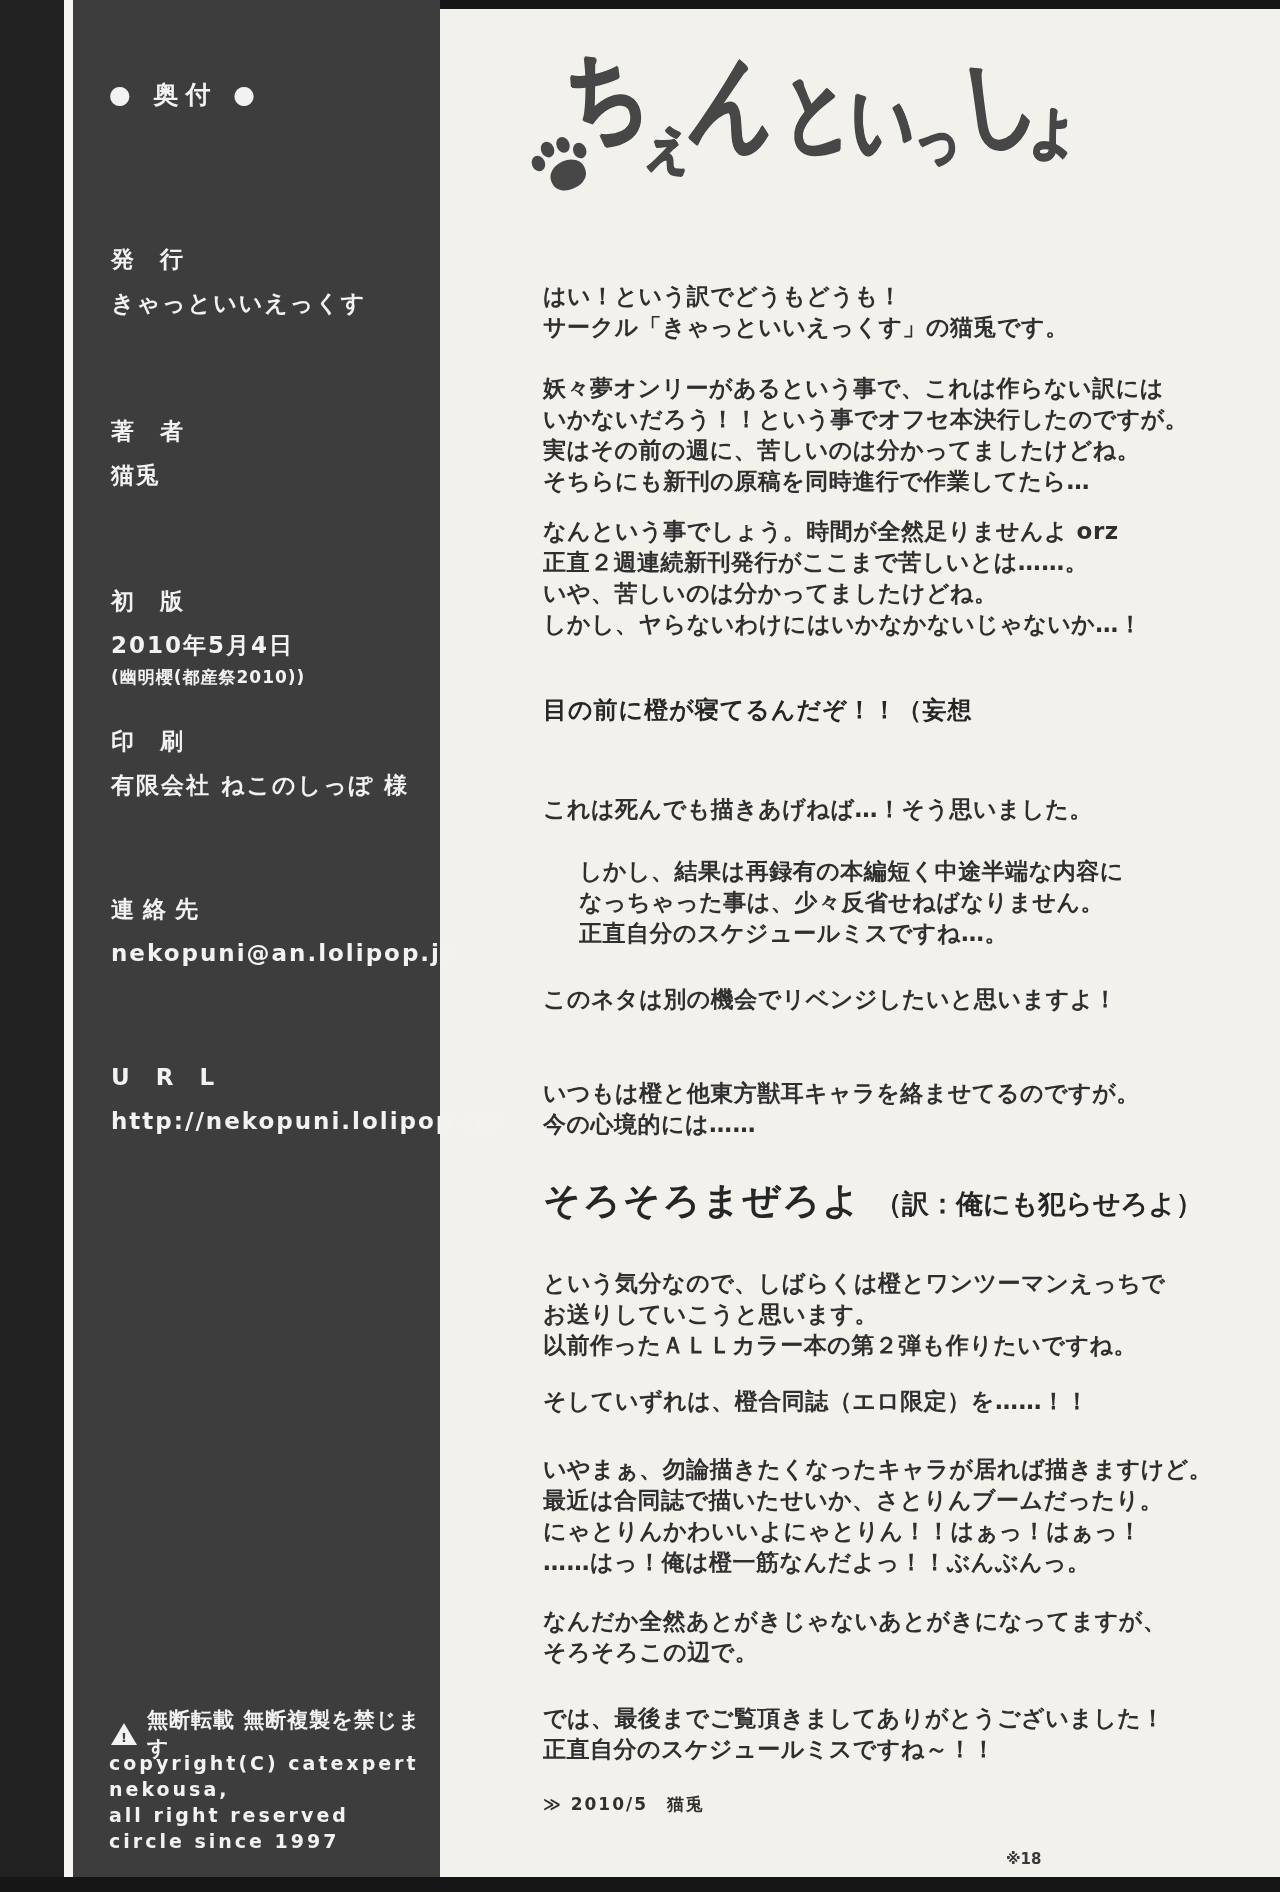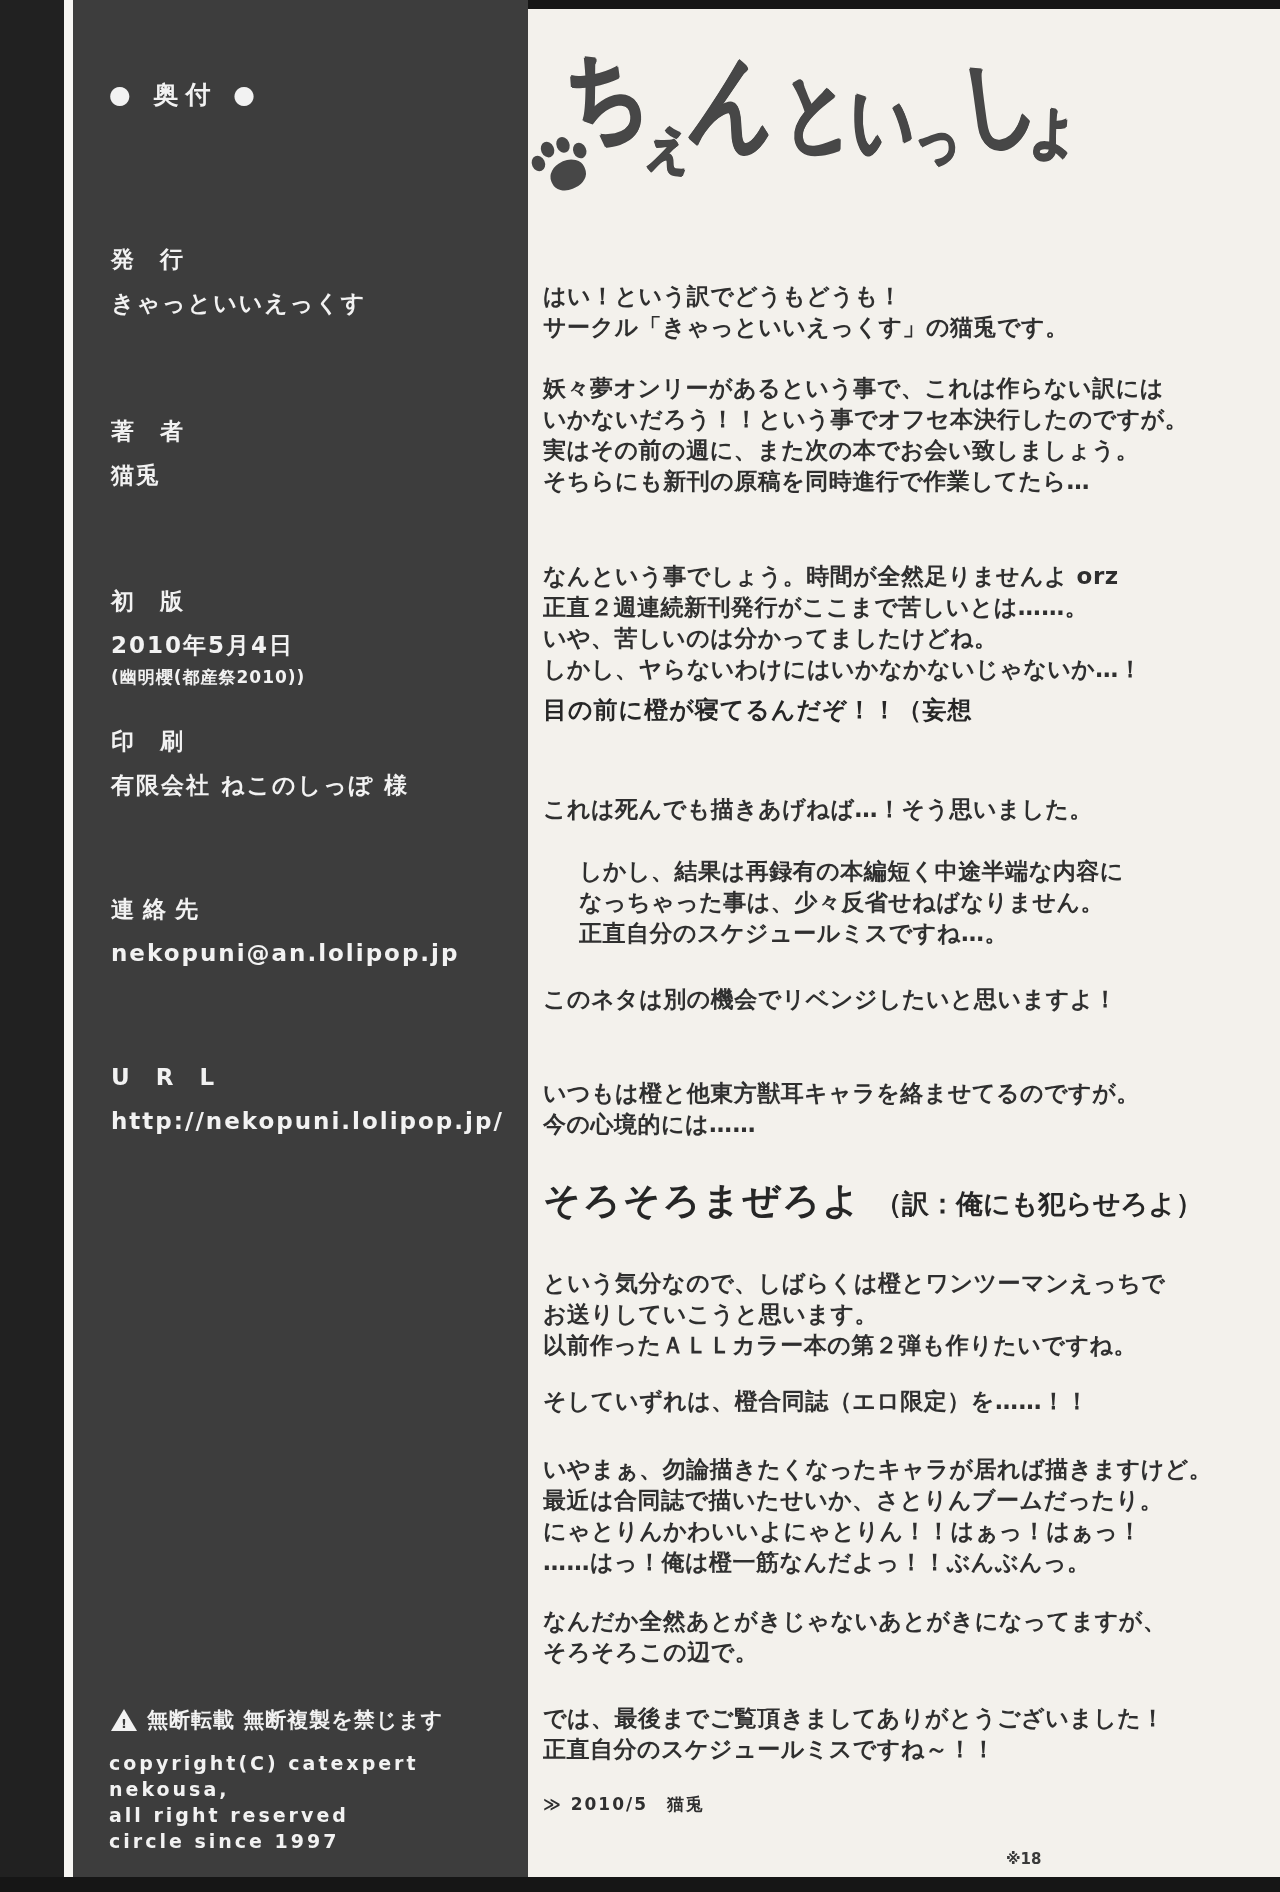--- a/index.html
+++ b/index.html
@@ -8,21 +8,21 @@
     background:#f3f1ec;
     font-family:"DejaVu Sans",sans-serif;
     color:#333;
   }
   
   .top-bar{position:absolute;left:0;top:0;width:1280px;height:9px;background:#161616;}
   .bottom-bar{position:absolute;left:0;top:1877px;width:1280px;height:15px;background:#161616;}
   .left-strip{position:absolute;left:0;top:0;width:64px;height:1892px;background:#212121;}
   .gutter-line{position:absolute;left:64px;top:0;width:9px;height:1892px;background:#f7f6f3;}
   
-  .panel{position:absolute;left:73px;top:0;width:455px;height:1892px;background:#3d3d3d;color:#f2f2f2;}
+  .panel{position:absolute;left:73px;top:0;width:367px;height:1892px;background:#3d3d3d;color:#f2f2f2;}
   .panel .hdr{position:absolute;left:36px;top:78px;font-size:25px;font-weight:bold;letter-spacing:7px;}
   .side-group{position:absolute;left:38px;}
   .side-label{font-size:23px;font-weight:bold;letter-spacing:9px;line-height:26px;margin-bottom:16px;}
   .side-lines div{font-size:23px;font-weight:bold;letter-spacing:2px;line-height:30px;}
   .side-group.small-last .side-lines div:last-child{font-size:17px;letter-spacing:1px;line-height:26px;margin-top:4px;}
   .side-notice{position:absolute;left:38px;top:1706px;font-size:21px;font-weight:bold;letter-spacing:1px;display:flex;align-items:center;gap:10px;}
   .warn-tri{width:0;height:0;border-left:13px solid transparent;border-right:13px solid transparent;border-bottom:22px solid #f2f2f2;position:relative;display:inline-block;}
   .warn-tri .bang{position:absolute;left:-3px;top:7px;color:#3d3d3d;font-size:13px;font-weight:bold;}
   .side-copy{position:absolute;left:36px;top:1750px;}
   .side-copy div{font-size:19px;font-weight:bold;letter-spacing:3px;line-height:26px;}
@@ -50,21 +50,21 @@
   
   .block{position:absolute;left:15px;color:#2f2f2f;}
   .block.p div{font-size:23px;font-weight:bold;line-height:31px;letter-spacing:0.5px;white-space:nowrap;}
   .h1line{font-size:24px;font-weight:900;letter-spacing:1px;color:#262626;white-space:nowrap;}
   .h2line{white-space:nowrap;color:#262626;}
   .h2line .h2main{font-size:37px;font-weight:900;letter-spacing:2px;}
   .h2line .h2sub{font-size:27px;font-weight:900;margin-left:8px;}
   .signoff{position:absolute;left:15px;top:1793px;font-size:17px;font-weight:bold;letter-spacing:2px;color:#2f2f2f;}
   .page-num{position:absolute;left:478px;top:1850px;font-size:15px;font-weight:bold;color:#3a3a3a;}
   
-  .b0{top:281px;} .b1{top:373px;} .b2{top:561px;} .b3{top:694px;}
+  .b0{top:281px;} .b1{top:373px;} .b2{top:516px;} .b3{top:694px;}
   .b4{top:794px;} .b5{top:856px;margin-left:36px;} .b6{top:984px;} .b7{top:1078px;}
   .b8{top:1176px;} .b9{top:1268px;} .b10{top:1386px;} .b11{top:1454px;}
   .b12{top:1606px;} .b13{top:1703px;}
 </style>
 </head>
 <body>
 
 <div id="page">
 
   <div class="top-bar"></div>
@@ -151,21 +151,21 @@
       <span class="ch c7">ょ</span>
     </div>
 
     <div class="block p b0">
         <div>はい！という訳でどうもどうも！</div>
         <div>サークル「きゃっといいえっくす」の猫兎です。</div>
       </div>
     <div class="block p b1">
         <div>妖々夢オンリーがあるという事で、これは作らない訳には</div>
         <div>いかないだろう！！という事でオフセ本決行したのですが。</div>
-        <div>実はその前の週に、また次の本でお会い致しましょう。</div>
+        <div>実はその前の週に、苦しいのは分かってましたけどね。</div>
         <div>そちらにも新刊の原稿を同時進行で作業してたら…</div>
       </div>
     <div class="block p b2">
         <div>なんという事でしょう。時間が全然足りませんよ orz</div>
         <div>正直２週連続新刊発行がここまで苦しいとは……。</div>
         <div>いや、苦しいのは分かってましたけどね。</div>
         <div>しかし、ヤらないわけにはいかなかないじゃないか…！</div>
       </div>
 
     <div class="block b3">

